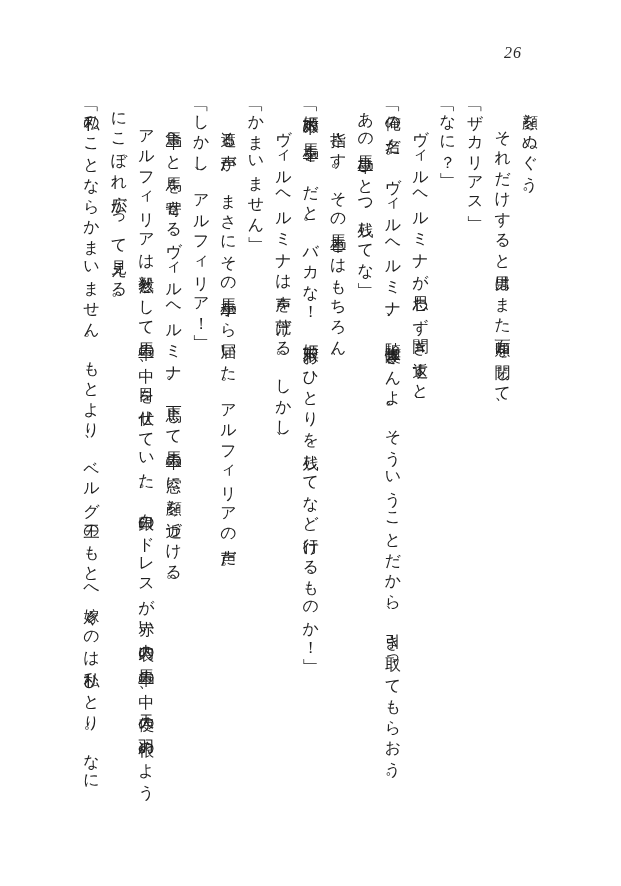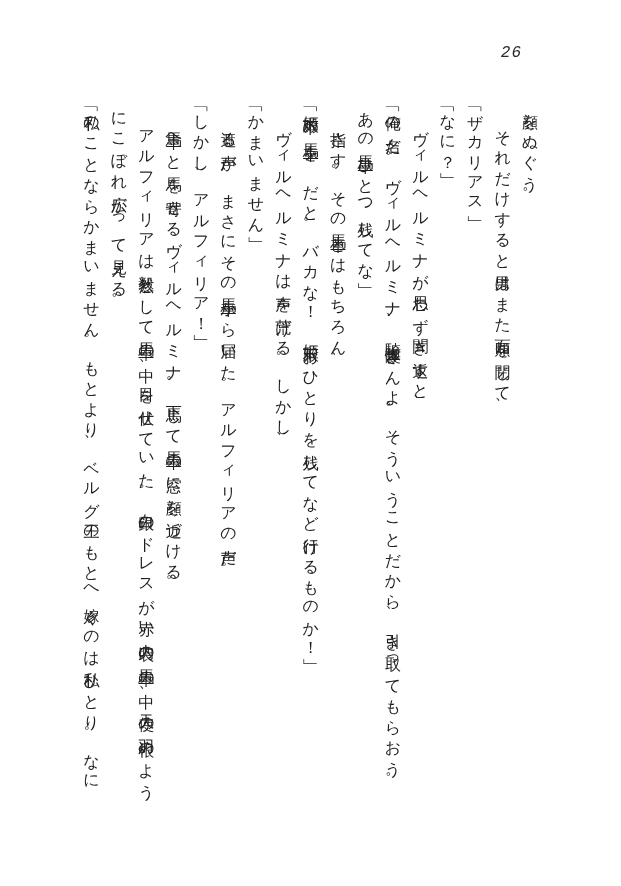--- a/index.html
+++ b/index.html
@@ -19,21 +19,20 @@
     inset: 0;
   }
   .page-number {
     position: absolute;
     top: 44px;
     right: 99px;
     font-size: 16px;
     font-style: italic;
     letter-spacing: 1px;
     color: var(--pagenum-color, #2a2a2a);
-    font-family: Liberation Mono, monospace;
   }
   .text-block {
     position: absolute;
     top: 101px;
     right: 77px;
     height: 702px;
     writing-mode: vertical-rl;
     text-orientation: mixed;
     font-size: 16px;
     letter-spacing: 2.3px;

